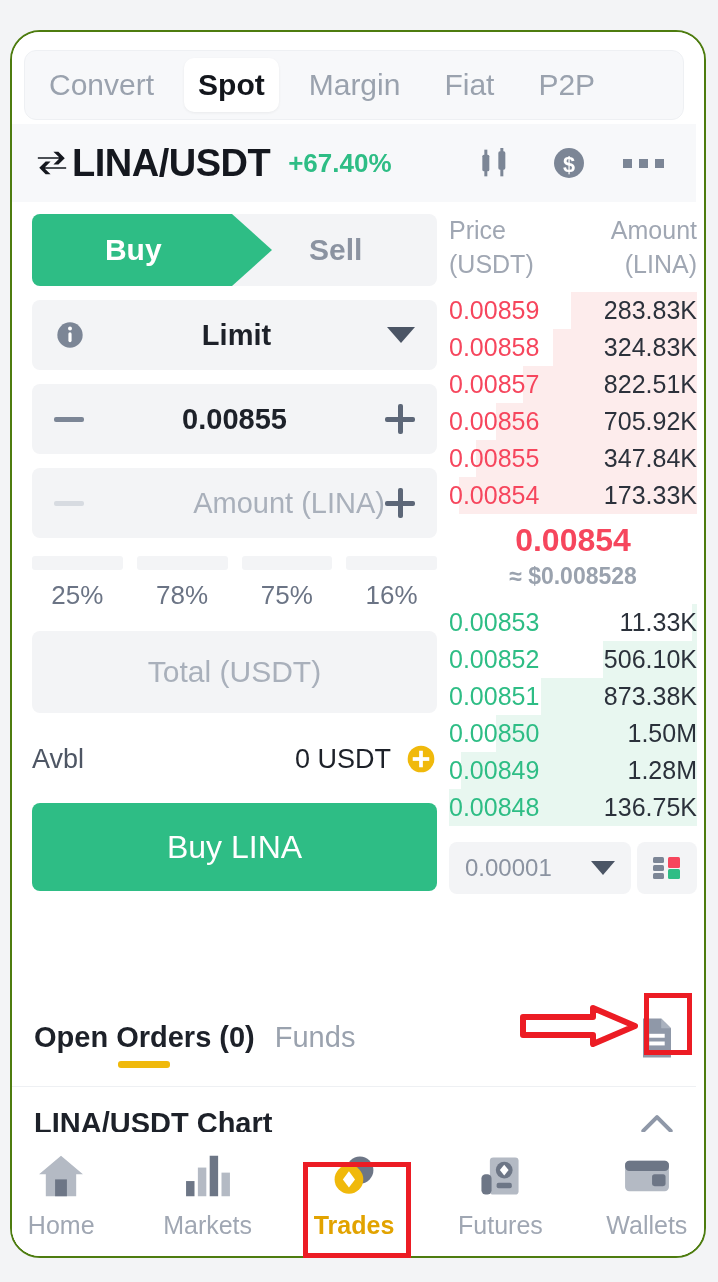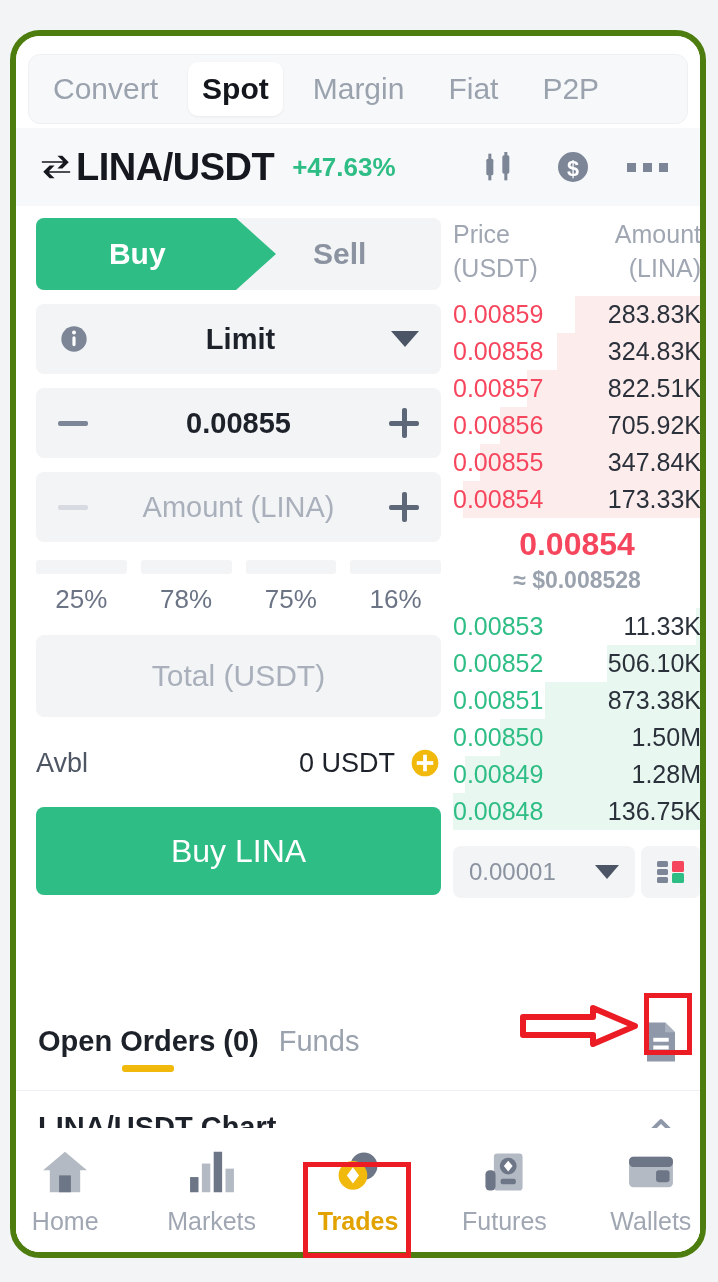--- a/index.html
+++ b/index.html
@@ -7,21 +7,21 @@
     width: 718px; height: 1282px;
     background: #f3f4f6;
     font-family: "Liberation Sans", sans-serif;
     overflow: hidden;
   }
   .phone {
     position: absolute;
     left: 10px; top: 30px;
     width: 696px; height: 1228px;
     background: #ffffff;
-    border: 6px solid #4d7c0f;
+    border: 2px solid #4d7c0f;
     border-radius: 30px;
     overflow: hidden;
   }
   .screen {
     position: absolute;
     inset: 0;
     background: #ffffff;
   }
 
   
@@ -106,21 +106,21 @@
     height: 70px;
     background: #f3f4f6;
     border-radius: 8px;
     display: flex; align-items: center;
     padding: 0 22px;
   }
   .field .lbl-center {
     flex: 1 1 auto; text-align: center;
     font-size: 29px; font-weight: bold; color: #1d2129;
   }
-  .field .lbl-center.placeholder { color: #a9b0bb; font-weight: normal; }
+  .field .lbl-center.placeholder { color: #a9b0bb; font-weight: normal; text-align: right; }
   .minus { width: 30px; height: 5px; background: #7c8696; border-radius: 2px; }
   .minus.dim { background: #d7dbe1; }
   .plus { position: relative; width: 30px; height: 30px; flex: 0 0 auto; }
   .plus:before, .plus:after {
     content: ""; position: absolute; background: #5d6778; border-radius: 2px;
   }
   .plus:before { left: 0; top: 12.5px; width: 30px; height: 5px; }
   .plus:after { left: 12.5px; top: 0; width: 5px; height: 30px; }
   .info-icon { width: 32px; height: 32px; flex: 0 0 auto; }
   .caret-down {
@@ -273,21 +273,21 @@
     <div class="tab">Fiat</div>
     <div class="tab">P2P</div>
   </div>
 
   <div class="pairhead">
     <svg class="swap-icon" viewBox="0 0 24 24">
       <path d="M2 8h15l-4-4h3.5L21 8.6 16.5 13H13l4-4H2z" fill="#15181f"></path>
       <path d="M22 16H7l4 4H7.5L3 15.4 7.5 11H11l-4 4h15z" fill="#15181f"></path>
     </svg>
     <div class="pair-name">LINA/USDT</div>
-    <div class="pair-change">+47.63%</div>
+    <div class="pair-change">+67.40%</div>
     <div class="head-icons">
       <svg class="hicon" viewBox="0 0 24 24">
         <rect x="4.4" y="7" width="4.2" height="10" rx="1" fill="#7c8696"></rect>
         <rect x="5.6" y="4" width="1.8" height="16" fill="#7c8696"></rect>
         <rect x="14" y="5" width="4.2" height="11" rx="1" fill="#7c8696"></rect>
         <rect x="15.2" y="3" width="1.8" height="17" fill="#7c8696"></rect>
       </svg>
       <svg class="hicon" viewBox="0 0 24 24">
         <circle cx="12" cy="12" r="9" fill="#7c8696"></circle>
         <text x="12" y="17.2" font-family="Liberation Sans, sans-serif" font-size="13" font-weight="bold" fill="#ffffff" text-anchor="middle">$</text>

